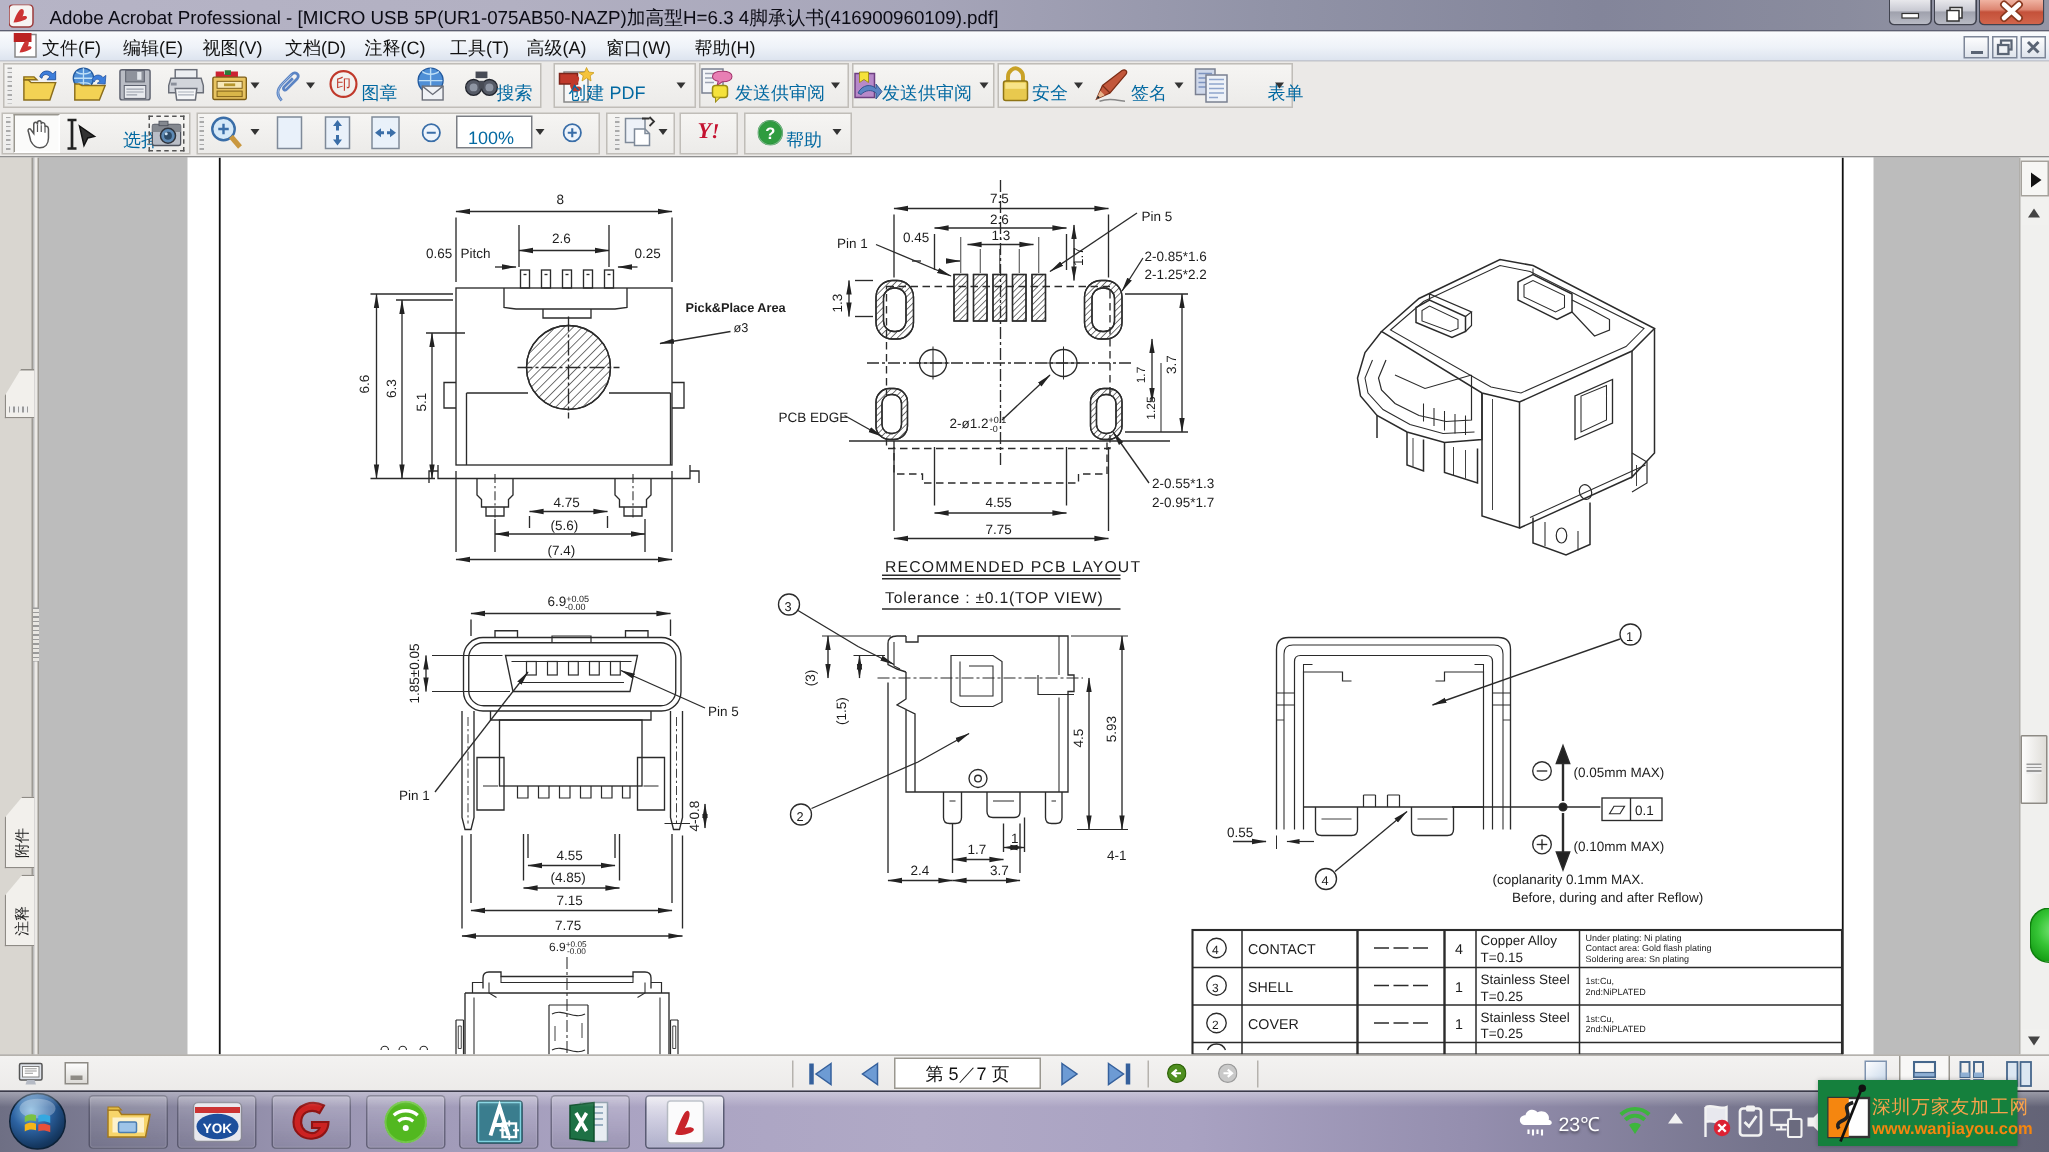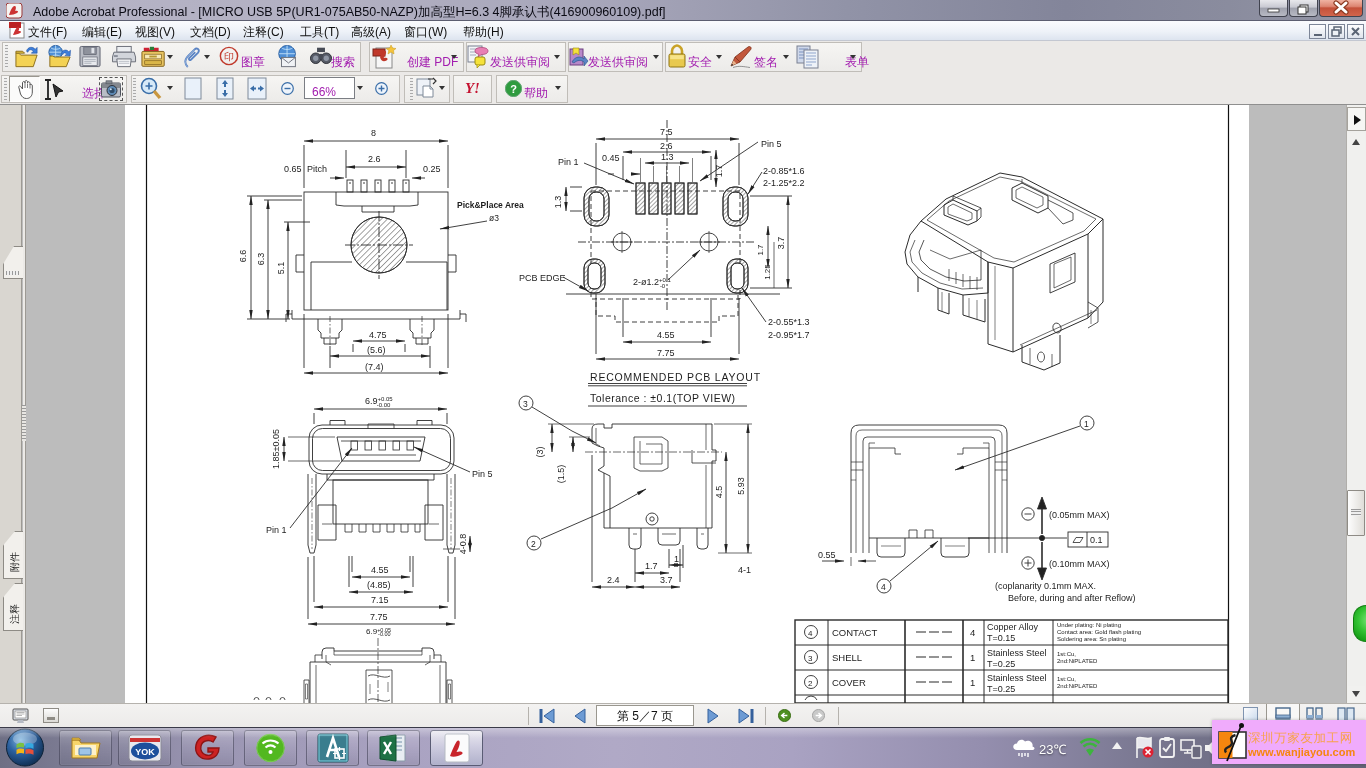--- a/index.html
+++ b/index.html
@@ -21,21 +21,21 @@
 #menubar { position:absolute; top:21px; left:0; width:1366px; height:20px;
   background:linear-gradient(#fafbfd 0%,#eef2f8 55%,#dde4ef 100%); border-bottom:1px solid #c3c7d1; font-size:12px; color:#111; }
 .mitem { position:absolute; top:3px; }
 
 
 #toolbar1 { position:absolute; top:41px; left:0; width:1366px; height:33px; background:#ebe9e7; }
 #toolbar2 { position:absolute; top:74px; left:0; width:1366px; height:31px; background:#ebe9e7; border-bottom:1px solid #8f8f8f; }
 .tgroup { position:absolute; top:1px; height:30px; background:linear-gradient(#f6f5f3,#ecebe9); border:1px solid #c0bdb8; }
 .tgroup2 { position:absolute; top:1px; height:28px; background:linear-gradient(#f6f5f3,#ecebe9); border:1px solid #c0bdb8; }
 .grip { position:absolute; top:4px; width:3px; background:repeating-linear-gradient(#aaa 0 1px,#eee 1px 3px); }
-.tlabel { font-size:12px; color:#a21caf; position:absolute; white-space:nowrap; }
+.tlabel { font-size:12px; color:#0369a1; position:absolute; white-space:nowrap; }
 .darr { position:absolute; width:0; height:0; border-left:3.5px solid transparent; border-right:3.5px solid transparent; border-top:4px solid #333; }
 .vsep { position:absolute; top:3px; width:1px; background:#b5b2ad; }
 
 
 #main { position:absolute; top:105px; left:0; width:1366px; height:598px; background:#bcbcbc; }
 #navstrip { position:absolute; left:0; top:0; width:22px; height:598px; background:#d9d6d0; border-right:1px solid #9d9a94; }
 #splitbar { position:absolute; left:23px; top:0; width:3px; height:598px; background:#eceae7; border-right:1px solid #9d9a94; }
 #page { position:absolute; left:125px; top:0; width:1124px; height:598px; background:#fff; }
 #vscroll { position:absolute; right:0; top:0; width:20px; height:598px; background:#f0f0ee; border-left:1px solid #b0aeaa; }
 
@@ -44,21 +44,21 @@
 
 
 #taskbar { position:absolute; top:727px; left:0; width:1366px; height:41px;
   background:linear-gradient(90deg,#6e6f84 0%,#9a95b2 15%,#aaa3c2 30%,#b0a9c6 45%,#a9a2c2 58%,#948eae 72%,#75748c 86%,#636376 100%); }
 #taskbar::before { content:""; position:absolute; top:0; left:0; width:100%; height:1px; background:#3a3a48; }
 #taskbar::after { content:""; position:absolute; top:1px; left:0; width:100%; height:10px; background:linear-gradient(rgba(255,255,255,.35),rgba(255,255,255,0)); }
 .tbtn { position:absolute; top:3px; width:53px; height:36px; border-radius:3px; border:1px solid rgba(60,60,80,.55);
   background:linear-gradient(rgba(255,255,255,.22),rgba(255,255,255,.05) 45%,rgba(80,80,100,.15)); box-shadow:inset 0 0 1px rgba(255,255,255,.45); }
 
 
-#wmark { position:absolute; left:1212px; top:720px; width:154px; height:44px; background:#f0abfc; box-shadow:0 0 3px rgba(0,0,0,.25); }
+#wmark { position:absolute; left:1212px; top:720px; width:133px; height:44px; background:#15803d; box-shadow:0 0 3px rgba(0,0,0,.25); }
 </style>
 </head>
 <body>
 <div id="screen">
 
   <div id="titlebar">
     <svg class="abs" style="left:6px;top:3px" width="17" height="16" viewBox="0 0 17 16">
       <rect x="0" y="0" width="16" height="15" rx="3" fill="#f6f4f2" stroke="#9b3a3a" stroke-width="1"></rect>
       <path d="M3 12 C5 6 7 3 8.5 3 C10 3 10.5 5 9 8 C12 7 13 9 11 10 C9 11 6 12 3 12 Z" fill="#c33"></path>
     </svg>
@@ -179,21 +179,21 @@
       <rect x="10.5" y="9" width="4" height="6" fill="#474b55"></rect>
     </svg>
     <div class="tlabel" style="left:331px;top:13px">搜索</div>
 
     <svg class="abs" style="left:372px;top:3px" width="26" height="27" viewBox="0 0 26 27">
       <rect x="4" y="4" width="16" height="20" fill="#f7f7f7" stroke="#888"></rect>
       <rect x="1" y="5" width="12" height="7" fill="#c0392b" stroke="#7d241a"></rect>
       <path d="M8 13 C10 8 12 6 13.5 7 C15 8 13.5 11 11.5 14 C15 13 17 15 14.5 16.5 C12.5 17.7 9 18 8 13 Z" fill="#c0392b"></path>
       <path d="M19 1 L20.5 4 L24 4.5 L21.5 6.5 L22 10 L19 8 L16 10 L16.8 6.5 L14 4.5 L17.8 4 Z" fill="#f5c33b" stroke="#c79a17" stroke-width="0.5"></path>
     </svg>
-    <div class="tlabel" style="left:407px;top:13px">创建 PDF</div>
+    <div class="tlabel" style="left:379px;top:13px">创建 PDF</div>
     <div class="darr" style="left:451px;top:14px"></div>
 
     <svg class="abs" style="left:467px;top:4px" width="23" height="24" viewBox="0 0 23 24">
       <rect x="1" y="1" width="14" height="16" fill="#f3f5f8" stroke="#7a8091"></rect>
       <path d="M3 4 H13 M3 7 H13 M3 10 H9" stroke="#9aa2b2" stroke-width="0.9"></path>
       <path d="M8 6 C8 3.5 11 2.5 14.5 2.5 C18 2.5 21 3.5 21 6 C21 8.5 18 9.5 14.5 9.5 L11 12 L11.8 9.2 C9.5 8.7 8 7.6 8 6 Z" fill="#e87fb4" stroke="#a5376f" stroke-width="0.7"></path>
       <rect x="8" y="12" width="10" height="8" rx="2" fill="#f5e23b" stroke="#9a8b13"></rect>
       <path d="M10 20 L10 23 L13 20" fill="#f5e23b" stroke="#9a8b13" stroke-width="0.7"></path>
     </svg>
     <div class="tlabel" style="left:490px;top:13px">发送供审阅</div>
@@ -289,21 +289,21 @@
       <path d="M3 11.5 L7 8.5 V10.5 H9 V12.5 H7 V14.5 Z" fill="#3a6ea8"></path>
       <path d="M17 11.5 L13 8.5 V10.5 H11 V12.5 H13 V14.5 Z" fill="#3a6ea8"></path>
     </svg>
 
     <svg class="abs" style="left:281px;top:8px" width="13" height="13" viewBox="0 0 13 13">
       <circle cx="6.5" cy="6.5" r="5.8" fill="#eef4fb" stroke="#3a6ea8" stroke-width="1.2"></circle>
       <path d="M3.5 6.5 H9.5" stroke="#3a6ea8" stroke-width="1.4"></path>
     </svg>
 
     <div class="abs" style="left:304px;top:3px;width:51px;height:22px;background:#fff;border:1px solid #7b7e84"></div>
-    <div class="tlabel" style="left:312px;top:11px">66%</div>
+    <div class="tlabel" style="left:312px;top:11px">100%</div>
     <div class="darr" style="left:357px;top:12px"></div>
 
     <svg class="abs" style="left:375px;top:8px" width="13" height="13" viewBox="0 0 13 13">
       <circle cx="6.5" cy="6.5" r="5.8" fill="#eef4fb" stroke="#3a6ea8" stroke-width="1.2"></circle>
       <path d="M3.5 6.5 H9.5 M6.5 3.5 V9.5" stroke="#3a6ea8" stroke-width="1.4"></path>
     </svg>
     <div class="grip" style="left:410px;height:22px"></div>
 
     <svg class="abs" style="left:415px;top:3px" width="24" height="24" viewBox="0 0 24 24">
       <rect x="2" y="2" width="13" height="16" fill="#eef2f8" stroke="#7f8a99"></rect>

